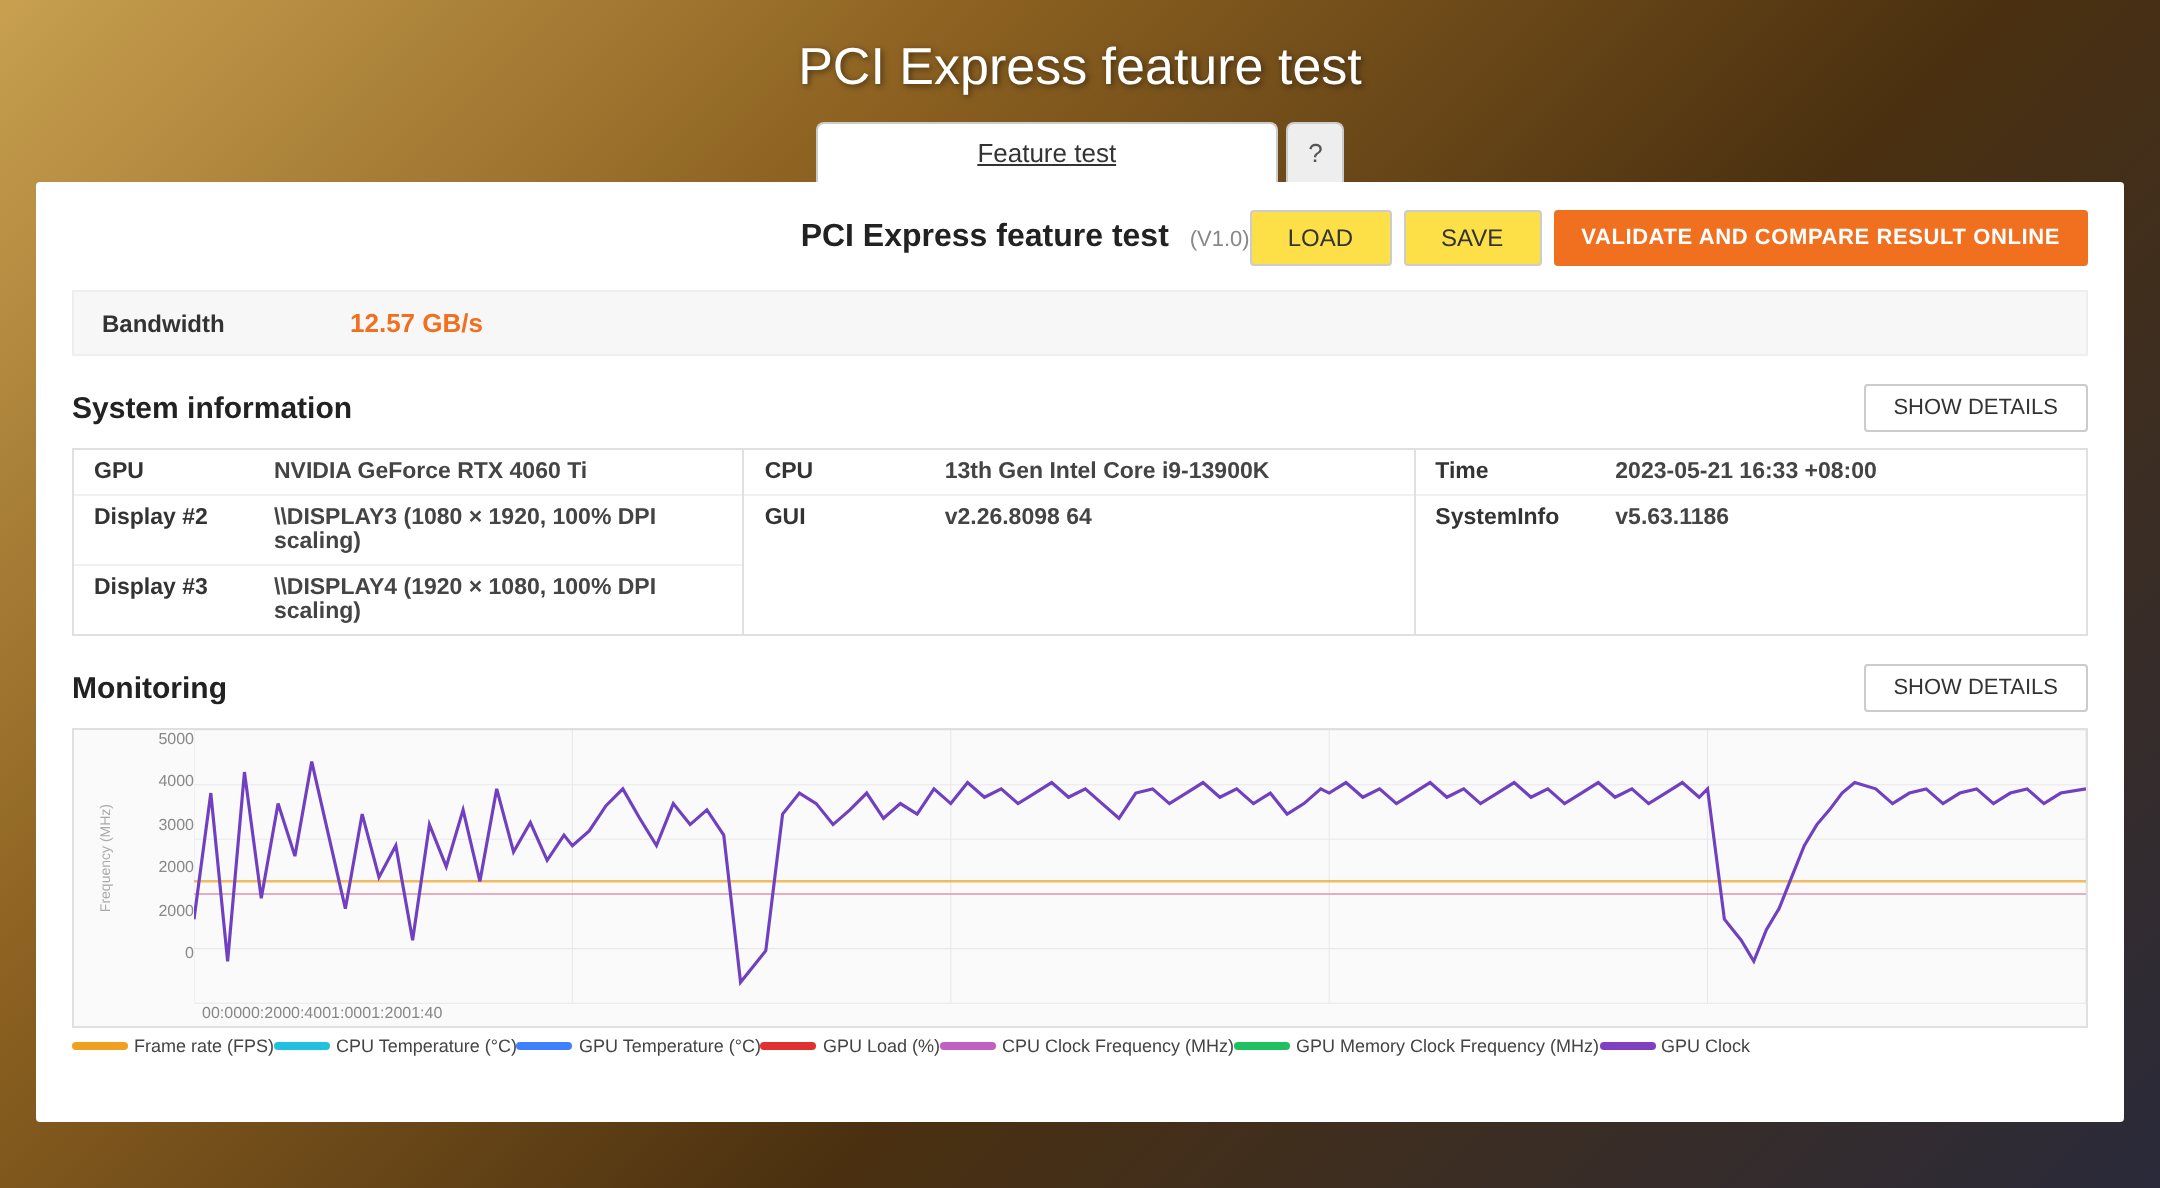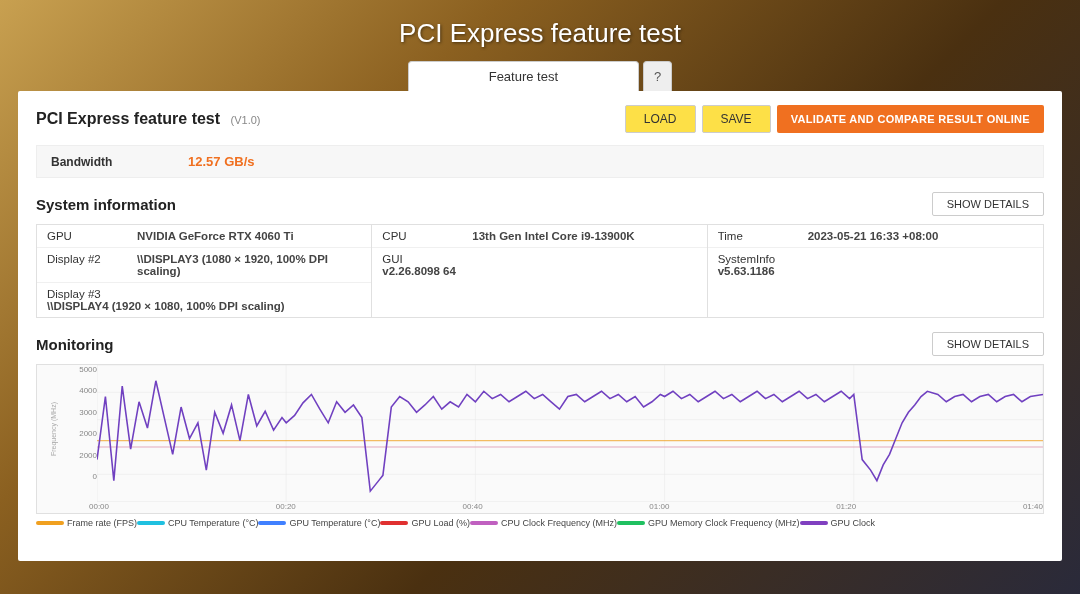--- a/index.html
+++ b/index.html
@@ -26,20 +26,21 @@
     }
     .tab-item {
       background: white;
       border-radius: 4px 4px 0 0;
       padding: 7px 80px;
       font-size: 13px;
       color: #333;
       border: 1px solid #ccc;
       border-bottom: none;
       cursor: pointer;
+      text-decoration: underline;
     }
     .tab-question {
       background: #eee;
       border-radius: 4px 4px 0 0;
       padding: 7px 10px;
       font-size: 13px;
       color: #555;
       border: 1px solid #ccc;
       border-bottom: none;
       cursor: pointer;
@@ -48,21 +49,21 @@
     .main-panel {
       background: white;
       margin: 0 18px 0 18px;
       border-radius: 2px;
       padding: 14px 18px 10px 18px;
       min-height: 470px;
     }
     .panel-header {
       display: flex;
       align-items: center;
-      justify-content: space-between;
+      justify-content: flex-end;
       margin-bottom: 12px;
     }
     .panel-title {
       font-size: 16px;
       font-weight: 600;
       color: #222;
     }
     .panel-title-version {
       font-size: 11px;
       color: #888;
@@ -93,21 +94,21 @@
       border-radius: 2px;
       letter-spacing: 0.3px;
     }
     .bandwidth-row {
       display: flex;
       align-items: center;
       background: #f7f7f7;
       border: 1px solid #eee;
       padding: 8px 14px;
       margin-bottom: 14px;
-      gap: 47px;
+      gap: 34px;
     }
     .bandwidth-label {
       font-size: 12px;
       font-weight: 700;
       color: #333;
       min-width: 90px;
     }
     .bandwidth-value {
       font-size: 13px;
       font-weight: 700;
@@ -144,23 +145,23 @@
     .sys-col {
       border-right: 1px solid #e0e0e0;
     }
     .sys-col:last-child { border-right: none; }
     .sys-row {
       display: flex;
       align-items: flex-start;
       border-bottom: 1px solid #f0f0f0;
       padding: 5px 10px;
     }
-    .sys-row:last-child { border-bottom: none; flex-direction: column; }
+    .sys-row:last-child { border-bottom: none; }
     .sys-row-key {
-      font-weight: 400;
+      font-weight: 700;
       color: #333;
       min-width: 90px;
       flex-shrink: 0;
     }
     .sys-row-val {
       color: #444;
       font-weight: bold;
     }
     .monitoring-section {
       margin-top: 4px;
@@ -189,25 +190,24 @@
     }
     .chart-svg {
       position: absolute;
       left: 60px;
       top: 0;
       right: 0;
       bottom: 20px;
     }
     .chart-x-axis {
       position: absolute;
-      left: 52px;
+      left: 64px;
       right: 0;
       bottom: 2px;
       display: flex;
-      justify-content: space-between;
       font-size: 8px;
       color: #888;
     }
     .legend-bar {
       display: flex;
       align-items: center;
       gap: 0;
       margin-top: 4px;
       font-size: 9px;
     }

